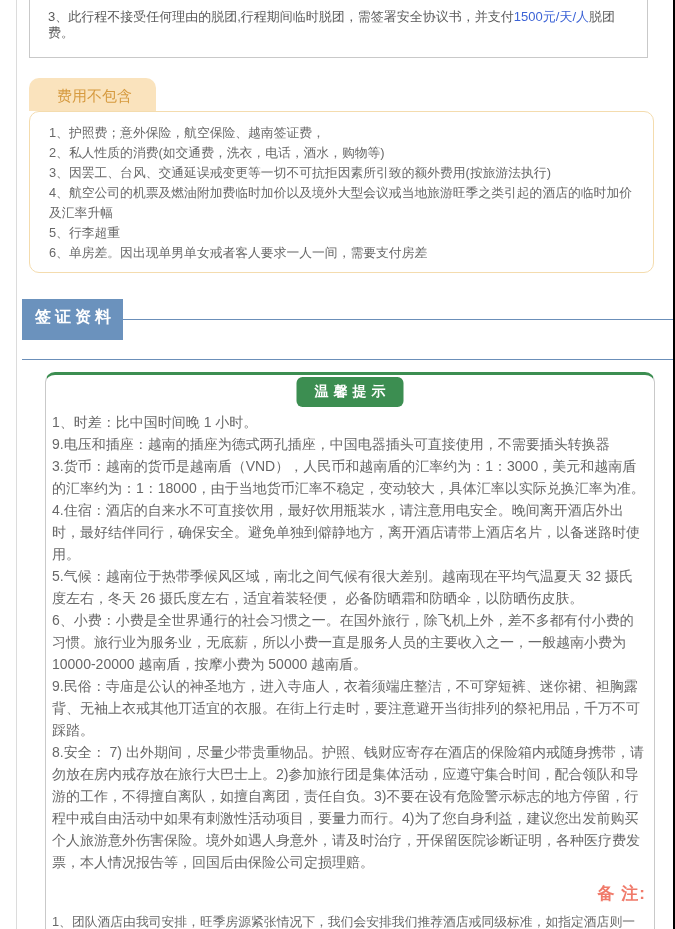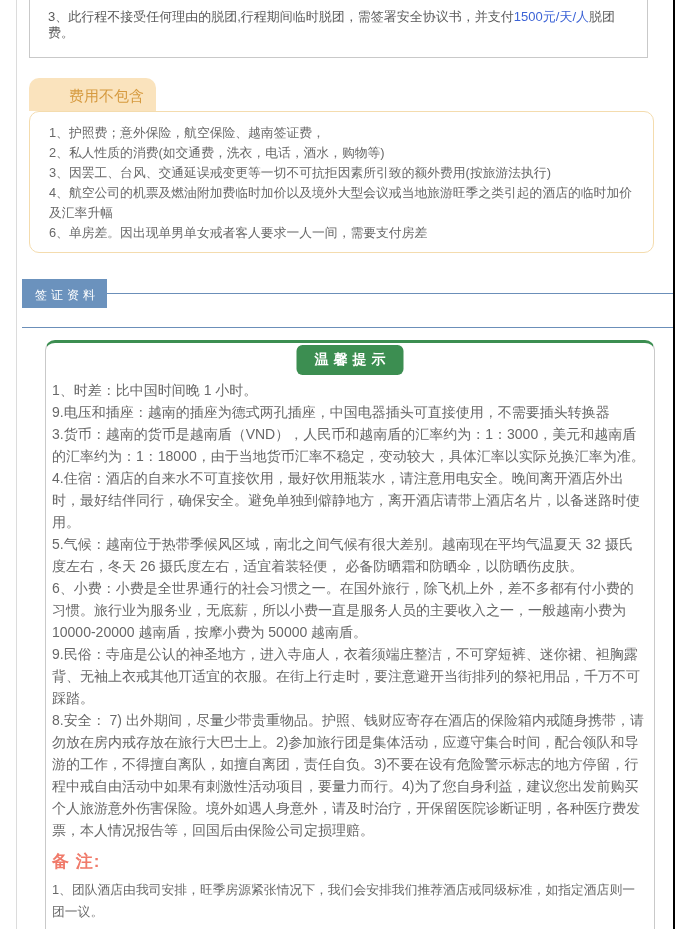--- a/index.html
+++ b/index.html
@@ -19,35 +19,35 @@
     padding:30px 16px 16px 18px;
     font-size:13px; line-height:16px; color:#5a5a5a;
   }
   .notice-box .hl { color:#3c63d6; }
 
   
   .fees { margin:20px 0 0 12px; }
   .fees-tab {
     display:inline-block; width:127px; height:33px; line-height:35px;
     background:#fae3bd; color:#d69a3f; font-size:15px;
-    padding-left:28px; border-radius:10px 10px 0 0;text-align:center;
+    padding-left:28px; border-radius:10px 10px 0 0;
   }
   .fees-box {
     width:625px;
     border:1px solid #f4dcae; border-radius:10px;
     padding:11px 14px 9px 19px;
   }
   .fee-item { font-size:12.8px; line-height:20px; color:#686868; }
 
   
   .visa { margin:26px 0 0 5px; }
   .visa-head { display:flex; align-items:center; }
   .visa-tab {
-    background:#6b92bd; color:#fff; font-size:12px; font-weight:normal;
-    letter-spacing:4px; padding:8px 8px 4px 13px; white-space:nowrap;
+    background:#6b92bd; color:#fff; font-size:16px; font-weight:bold;
+    letter-spacing:4px; padding:8px 8px 12px 13px; white-space:nowrap;
   }
   .visa-rule { flex:1; height:1px; background:#6b8fb9; }
   .visa-text { margin:17px 0 0 8px; font-size:13px; color:#555; }
   .visa-divider { margin-top:19px; height:1px; background:#6b8fb9; }
 
   
   .tips-box {
     position:relative; margin:12px 18px 0 28px;
     border:1px solid #c9c9c9; border-top:3px solid #3c8e51;
     border-radius:10px;
@@ -55,40 +55,41 @@
   }
   .tips-tab {
     position:absolute; top:2px; left:50%; transform:translateX(-50%);
     background:#3c8e51; color:#fff; font-size:14px; font-weight:bold;
     letter-spacing:5px; padding:6px 13px 6px 18px;
     border-radius:6px; white-space:nowrap;
   }
   .tip { font-size:14px; line-height:22px; color:#686868; }
   .notes-title {
     color:#f07a6a; font-size:17px; font-weight:bold;
-    margin:9px 0 6px 0; letter-spacing:1px;
+    margin:9px 0 6px 0; letter-spacing:1px;text-align:right;
   }
   .note { font-size:12.8px; line-height:22px; color:#686868; margin-bottom:3px; }
 </style>
 </head>
 <body>
 
 <div class="page">
 
   <section class="notice-box">
     <p class="notice-text"><span>3、此行程不接受任何理由的脱团,行程期间临时脱团，需签署安全协议书，并支付</span><span class="hl">1500元/天/人</span><span>脱团费。</span></p>
   </section>
 
   <section class="fees">
     <div class="fees-tab">费用不包含</div>
     <div class="fees-box">
       <p class="fee-item">1、护照费；意外保险，航空保险、越南签证费，</p>
       <p class="fee-item">2、私人性质的消费(如交通费，洗衣，电话，酒水，购物等)</p>
       <p class="fee-item">3、因罢工、台风、交通延误戒变更等一切不可抗拒因素所引致的额外费用(按旅游法执行)</p>
       <p class="fee-item">4、航空公司的机票及燃油附加费临时加价以及境外大型会议戒当地旅游旺季之类引起的酒店的临时加价及汇率升幅</p>
+      <p class="fee-item">5、行李超重</p>
       <p class="fee-item">6、单房差。因出现单男单女戒者客人要求一人一间，需要支付房差</p>
     </div>
   </section>
 
   <section class="visa">
     <div class="visa-head">
       <span class="visa-tab">签证资料</span>
       <span class="visa-rule"></span>
     </div>
     <div class="visa-divider"></div>

